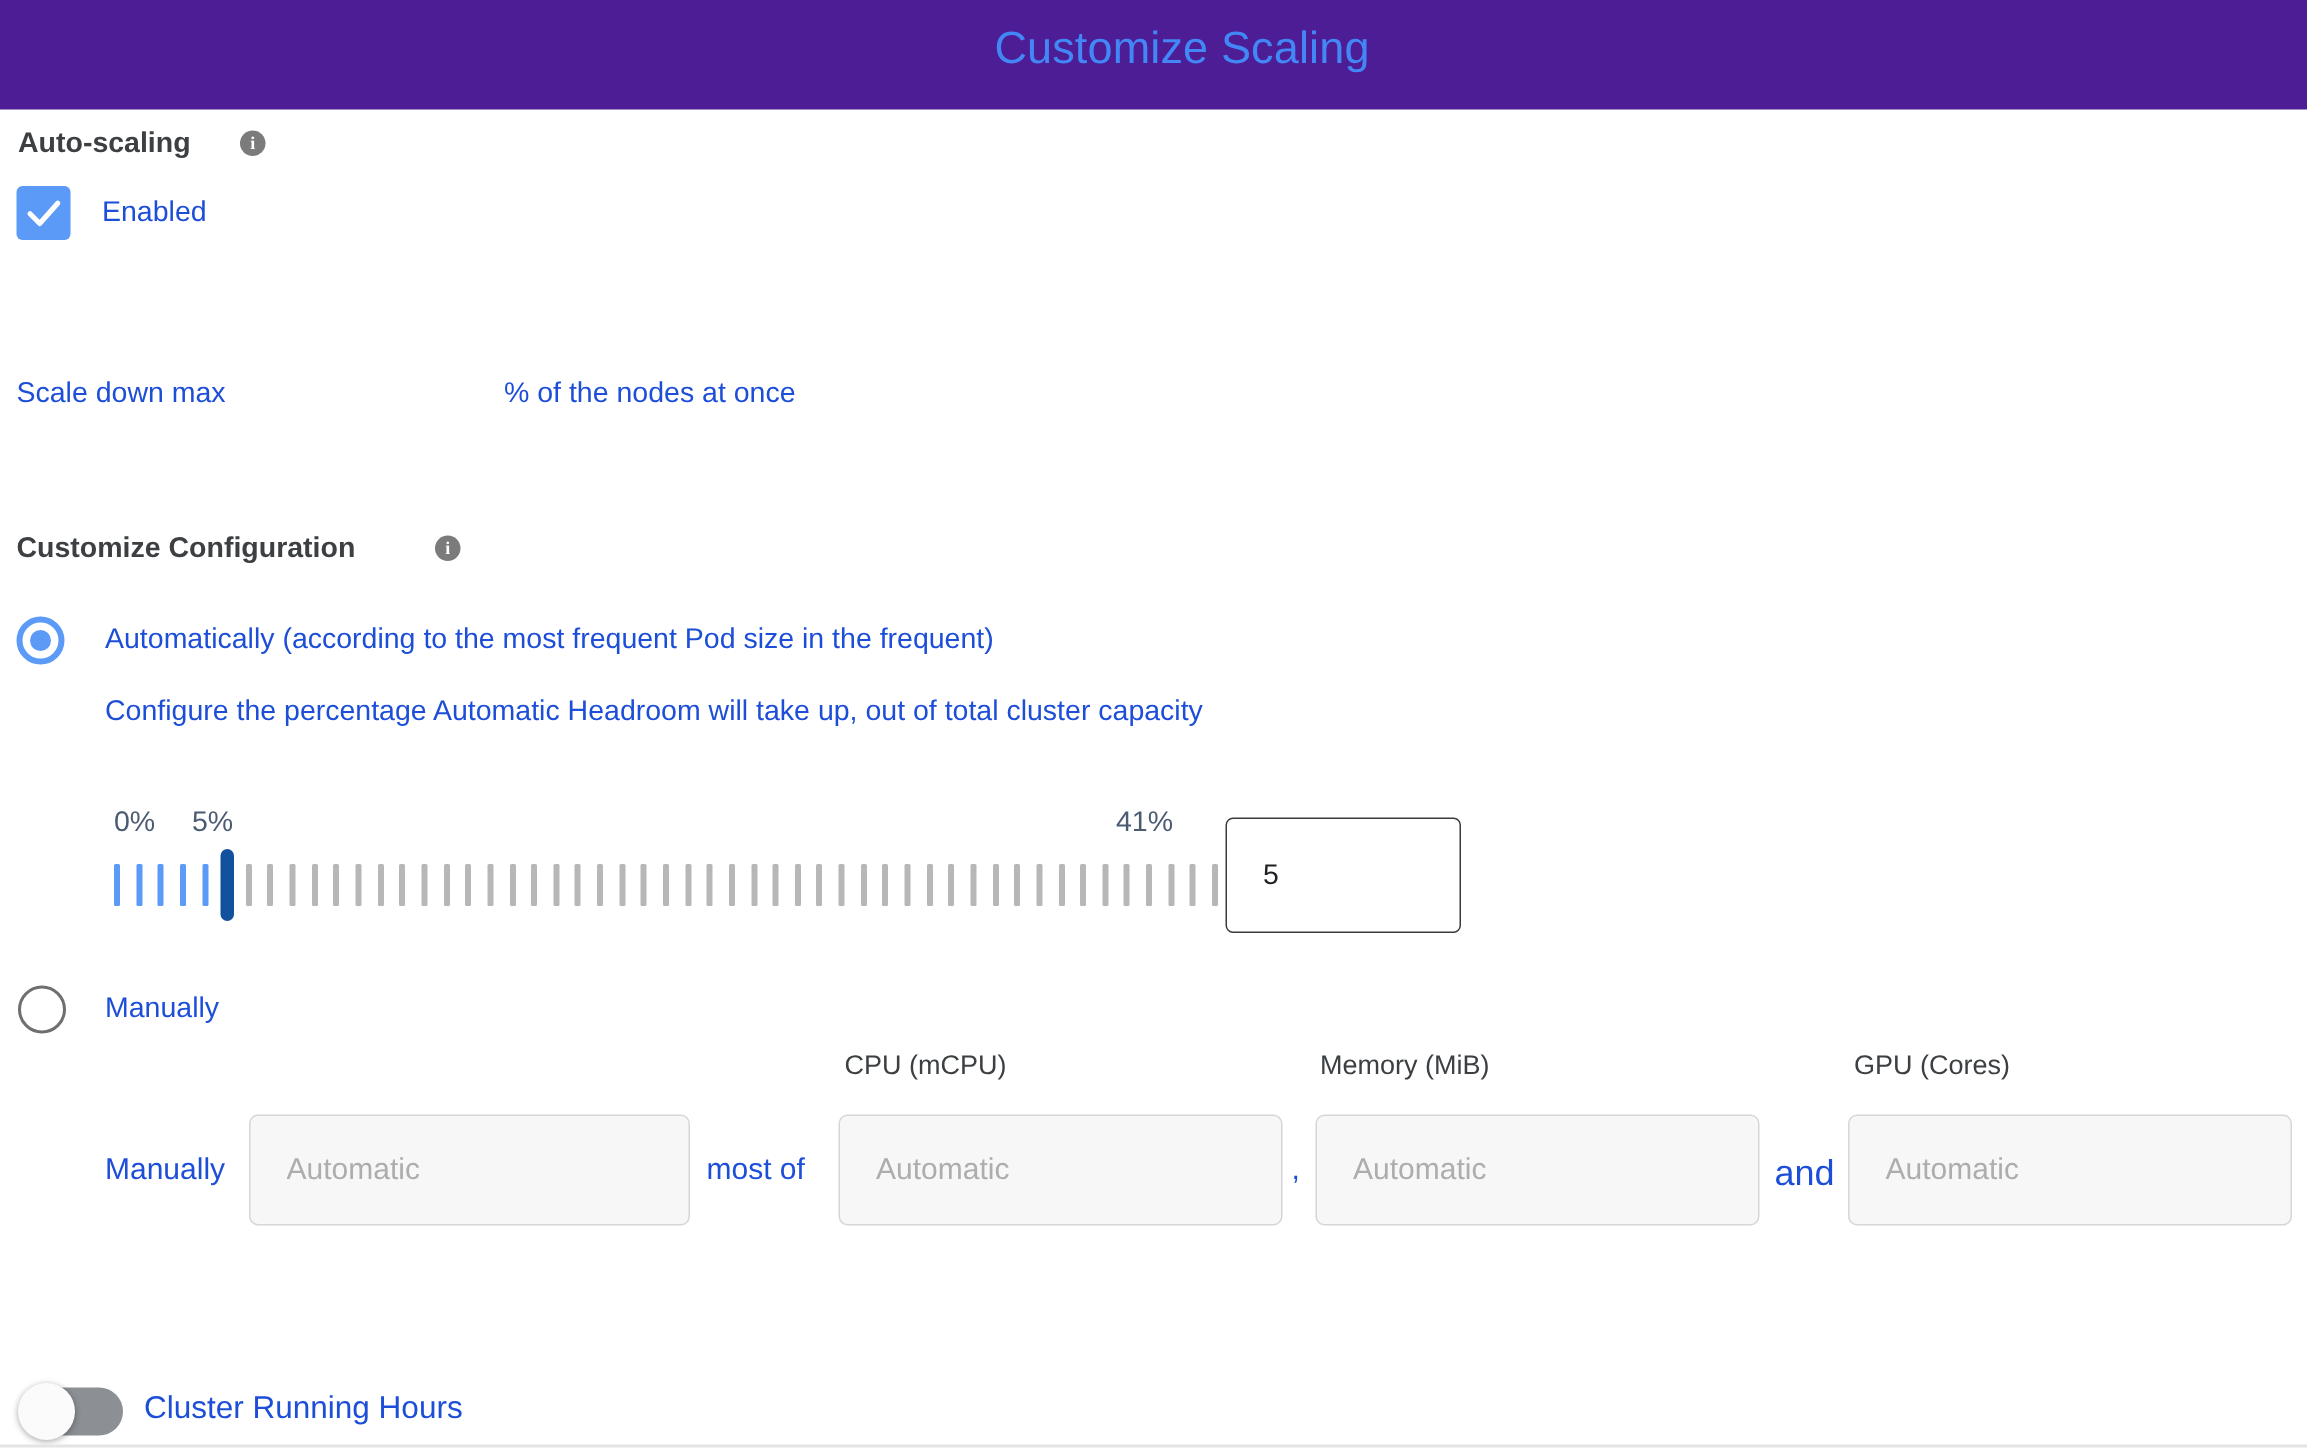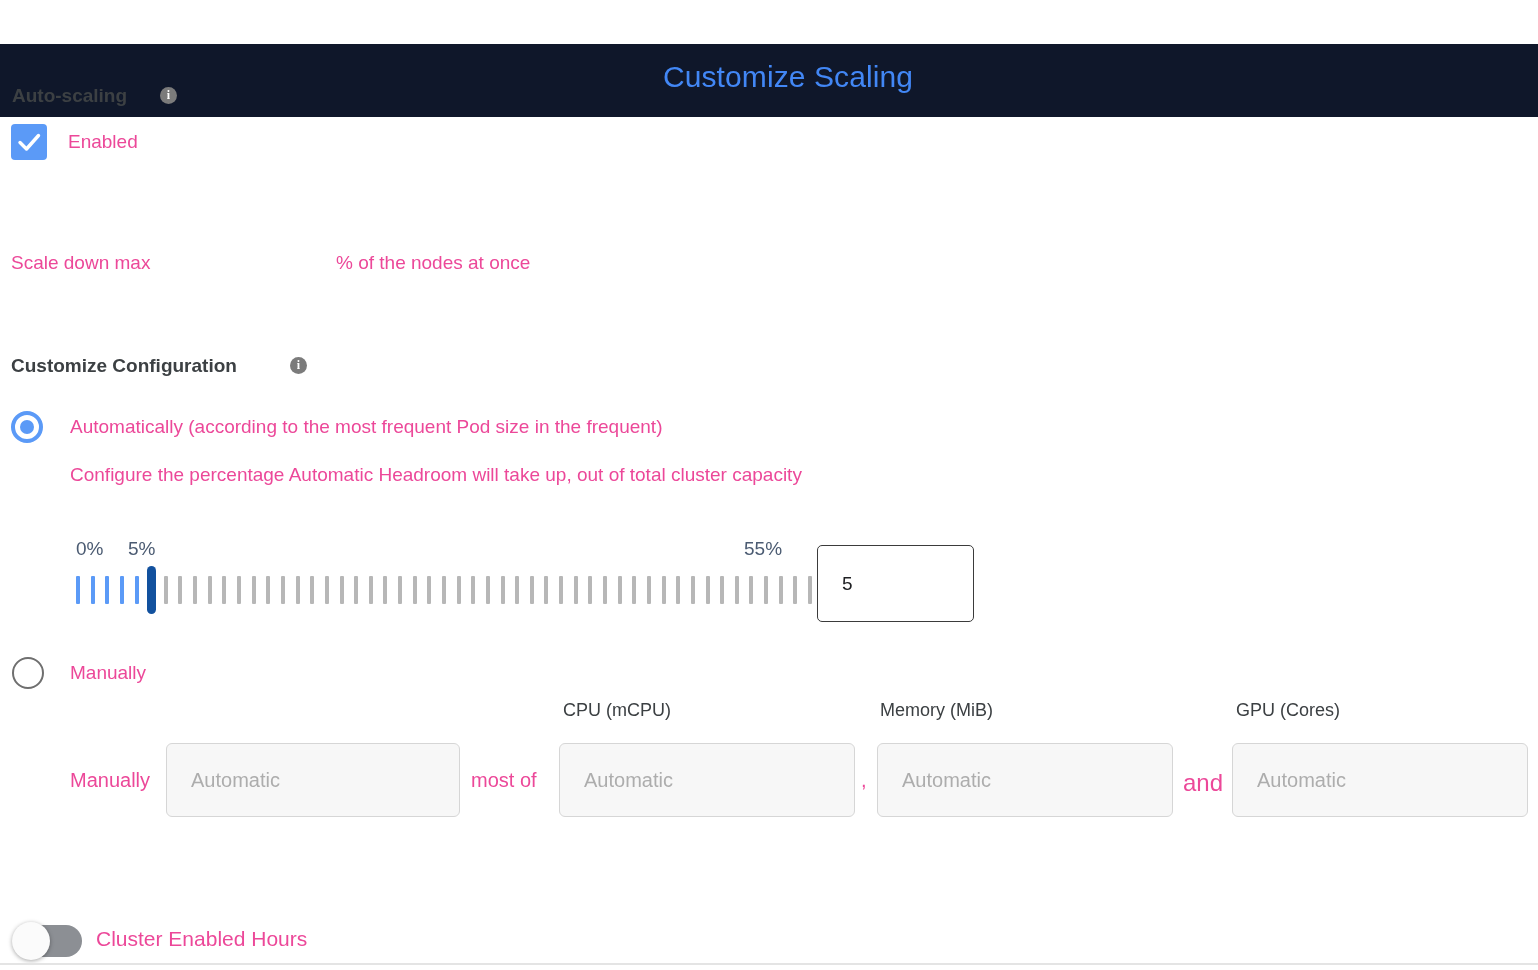--- a/index.html
+++ b/index.html
@@ -19,22 +19,21 @@
     background: #ffffff;
     overflow: hidden;
   }
 
   
   .header {
     position: absolute;
     left: 0; top: 0;
     width: 1538px;
     height: 73px;
-    background: #0f172a;
-    margin-top: 44px;
+    background: #4c1d95;
   }
   .header-title {
     position: absolute;
     left: 0; top: 0;
     width: 1576px;
     text-align: center;
     line-height: 66px;
     font-size: 30px;
     color: #4287f5;
     font-weight: 400;
@@ -45,21 +44,21 @@
   .section-label {
     position: absolute;
     font-size: 19px;
     font-weight: bold;
     color: #3c4043;
     white-space: nowrap;
   }
   .plain {
     position: absolute;
     font-size: 19px;
-    color: #ec4899;
+    color: #1d4ed8;
     white-space: nowrap;
   }
 
   
   .info-icon {
     position: absolute;
     width: 17px;
     height: 17px;
     border-radius: 50%;
     background: #7b7b7b;
@@ -234,21 +233,21 @@
 
   <div class="section-label" style="left:11px; top:355px;">Customize Configuration</div>
   <div class="info-icon" style="left:290px; top:357px;">i</div>
 
   <div class="radio on" style="left:11px; top:411px;"></div>
   <div class="plain" style="left:70px; top:416px;">Automatically (according to the most frequent Pod size in the frequent)</div>
   <div class="plain" style="left:70px; top:464px;">Configure the percentage Automatic Headroom will take up, out of total cluster capacity</div>
 
   <div class="slider-cap" style="left:76px; top:538px;">0%</div>
   <div class="slider-cap" style="left:128px; top:538px;">5%</div>
-  <div class="slider-cap" style="left:744px; top:538px;">55%</div>
+  <div class="slider-cap" style="left:744px; top:538px;">41%</div>
 
   <div class="slider-wrap" id="slider">
       <div class="tick filled" style="left: 0px;"></div>
       <div class="tick filled" style="left: 14.64px;"></div>
       <div class="tick filled" style="left: 29.28px;"></div>
       <div class="tick filled" style="left: 43.92px;"></div>
       <div class="tick filled" style="left: 58.56px;"></div>
       <div class="tick filled" style="left: 73.2px;"></div>
       <div class="tick" style="left: 87.84px;"></div>
       <div class="tick" style="left: 102.48px;"></div>
@@ -318,16 +317,16 @@
   <input class="auto-input" style="left: 877px; top: 743px; width: 296px;" placeholder="Automatic">
 
   <div class="plain" style="left:1183px; top:769px; font-size:24px;">and</div>
 
   <div class="field-label" style="left:1236px; top:700px;text-align:center;">GPU (Cores)</div>
   <input class="auto-input" style="left: 1232px; top: 743px; width: 296px;" placeholder="Automatic">
 
   <div class="toggle">
     <div class="toggle-knob"></div>
   </div>
-  <div class="plain" style="left:96px; top:927px; font-size:21px;">Cluster Enabled Hours</div>
+  <div class="plain" style="left:96px; top:927px; font-size:21px;">Cluster Running Hours</div>
 
   <div class="divider"></div>
 </div>
 
 </body></html>

